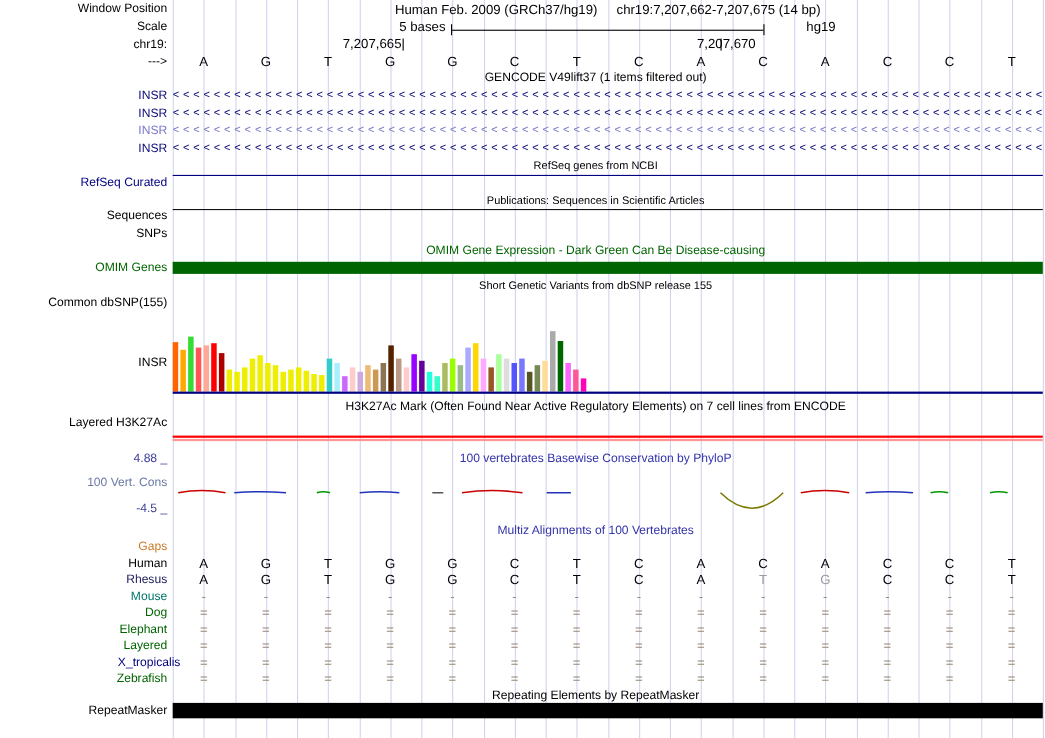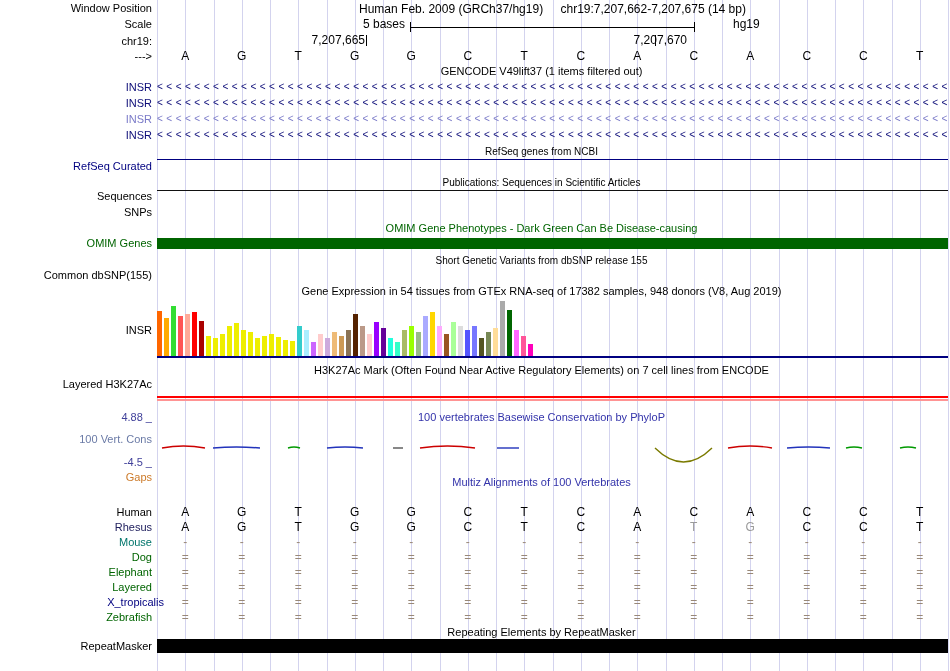--- a/index.html
+++ b/index.html
@@ -105,28 +105,27 @@
 
   <div class="center-title small-title" style="top:145px">RefSeq genes from NCBI</div>
   <div class="hline" style="top: 159px; height: 1px; background: rgb(0, 0, 128);"></div>
   <div class="left-label" style="top: 160px; color: rgb(0, 0, 128);">RefSeq Curated</div>
 
   <div class="center-title small-title" style="top:176px">Publications: Sequences in Scientific Articles</div>
   <div class="hline" style="top:190px;height:1px;background:#111"></div>
   <div class="left-label" style="top:190px">Sequences</div>
   <div class="left-label" style="top:206px">SNPs</div>
 
-  <div class="center-title" style="top: 222px; color: rgb(0, 100, 0);">OMIM Gene Phenotypes - Dark Green Can Be Disease-causing</div>
+  <div class="center-title" style="top: 222px; color: rgb(0, 100, 0);">OMIM Gene Expression - Dark Green Can Be Disease-causing</div>
   <div class="hline" style="top: 238px; height: 11px; background: rgb(0, 100, 0);"></div>
   <div class="left-label" style="top: 237px; color: rgb(0, 100, 0);">OMIM Genes</div>
 
   <div class="center-title small-title" style="top:254px">Short Genetic Variants from dbSNP release 155</div>
   <div class="left-label" style="top:269px">Common dbSNP(155)</div>
 
-  <div class="center-title" style="top:285px">Gene Expression in 54 tissues from GTEx RNA-seq of 17382 samples, 948 donors (V8, Aug 2019)</div>
   <div class="left-label" style="top:324px">INSR</div>
   <div id="gtex-bars">
       <div class="gtex-bar" style="height: 45px; background: rgb(255, 102, 0);"></div>
       <div class="gtex-bar" style="height: 38px; background: rgb(255, 170, 0);"></div>
       <div class="gtex-bar" style="height: 50px; background: rgb(51, 221, 51);"></div>
       <div class="gtex-bar" style="height: 40px; background: rgb(255, 85, 85);"></div>
       <div class="gtex-bar" style="height: 42px; background: rgb(255, 170, 153);"></div>
       <div class="gtex-bar" style="height: 44px; background: rgb(255, 0, 0);"></div>
       <div class="gtex-bar" style="height: 35px; background: rgb(170, 0, 0);"></div>
       <div class="gtex-bar" style="height: 20px; background: rgb(238, 238, 0);"></div>
@@ -210,21 +209,21 @@
   <div class="left-label" style="top:640px">RepeatMasker</div>
 
 <div class="left-label" style="top: 81px; color: rgb(12, 12, 120);">INSR</div>
     <div class="arrow-row" style="top: 81px; color: rgb(12, 12, 120);">&lt;&lt;&lt;&lt;&lt;&lt;&lt;&lt;&lt;&lt;&lt;&lt;&lt;&lt;&lt;&lt;&lt;&lt;&lt;&lt;&lt;&lt;&lt;&lt;&lt;&lt;&lt;&lt;&lt;&lt;&lt;&lt;&lt;&lt;&lt;&lt;&lt;&lt;&lt;&lt;&lt;&lt;&lt;&lt;&lt;&lt;&lt;&lt;&lt;&lt;&lt;&lt;&lt;&lt;&lt;&lt;&lt;&lt;&lt;&lt;&lt;&lt;&lt;&lt;&lt;&lt;&lt;&lt;&lt;&lt;&lt;&lt;&lt;&lt;&lt;&lt;&lt;&lt;&lt;&lt;&lt;&lt;&lt;&lt;&lt;&lt;&lt;&lt;&lt;&lt;&lt;&lt;&lt;&lt;&lt;&lt;&lt;&lt;&lt;&lt;&lt;&lt;&lt;&lt;&lt;&lt;&lt;&lt;&lt;&lt;&lt;&lt;&lt;&lt;&lt;&lt;&lt;&lt;&lt;&lt;&lt;&lt;&lt;&lt;&lt;&lt;&lt;&lt;&lt;&lt;&lt;&lt;&lt;&lt;&lt;&lt;&lt;&lt;&lt;&lt;&lt;&lt;&lt;&lt;&lt;&lt;&lt;&lt;&lt;&lt;</div>
     <div class="left-label" style="top: 97px; color: rgb(12, 12, 120);">INSR</div>
     <div class="arrow-row" style="top: 97px; color: rgb(12, 12, 120);">&lt;&lt;&lt;&lt;&lt;&lt;&lt;&lt;&lt;&lt;&lt;&lt;&lt;&lt;&lt;&lt;&lt;&lt;&lt;&lt;&lt;&lt;&lt;&lt;&lt;&lt;&lt;&lt;&lt;&lt;&lt;&lt;&lt;&lt;&lt;&lt;&lt;&lt;&lt;&lt;&lt;&lt;&lt;&lt;&lt;&lt;&lt;&lt;&lt;&lt;&lt;&lt;&lt;&lt;&lt;&lt;&lt;&lt;&lt;&lt;&lt;&lt;&lt;&lt;&lt;&lt;&lt;&lt;&lt;&lt;&lt;&lt;&lt;&lt;&lt;&lt;&lt;&lt;&lt;&lt;&lt;&lt;&lt;&lt;&lt;&lt;&lt;&lt;&lt;&lt;&lt;&lt;&lt;&lt;&lt;&lt;&lt;&lt;&lt;&lt;&lt;&lt;&lt;&lt;&lt;&lt;&lt;&lt;&lt;&lt;&lt;&lt;&lt;&lt;&lt;&lt;&lt;&lt;&lt;&lt;&lt;&lt;&lt;&lt;&lt;&lt;&lt;&lt;&lt;&lt;&lt;&lt;&lt;&lt;&lt;&lt;&lt;&lt;&lt;&lt;&lt;&lt;&lt;&lt;&lt;&lt;&lt;&lt;&lt;&lt;</div>
     <div class="left-label" style="top: 113px; color: rgb(122, 122, 200);">INSR</div>
     <div class="arrow-row" style="top: 113px; color: rgb(122, 122, 200);">&lt;&lt;&lt;&lt;&lt;&lt;&lt;&lt;&lt;&lt;&lt;&lt;&lt;&lt;&lt;&lt;&lt;&lt;&lt;&lt;&lt;&lt;&lt;&lt;&lt;&lt;&lt;&lt;&lt;&lt;&lt;&lt;&lt;&lt;&lt;&lt;&lt;&lt;&lt;&lt;&lt;&lt;&lt;&lt;&lt;&lt;&lt;&lt;&lt;&lt;&lt;&lt;&lt;&lt;&lt;&lt;&lt;&lt;&lt;&lt;&lt;&lt;&lt;&lt;&lt;&lt;&lt;&lt;&lt;&lt;&lt;&lt;&lt;&lt;&lt;&lt;&lt;&lt;&lt;&lt;&lt;&lt;&lt;&lt;&lt;&lt;&lt;&lt;&lt;&lt;&lt;&lt;&lt;&lt;&lt;&lt;&lt;&lt;&lt;&lt;&lt;&lt;&lt;&lt;&lt;&lt;&lt;&lt;&lt;&lt;&lt;&lt;&lt;&lt;&lt;&lt;&lt;&lt;&lt;&lt;&lt;&lt;&lt;&lt;&lt;&lt;&lt;&lt;&lt;&lt;&lt;&lt;&lt;&lt;&lt;&lt;&lt;&lt;&lt;&lt;&lt;&lt;&lt;&lt;&lt;&lt;&lt;&lt;&lt;&lt;</div>
     <div class="left-label" style="top: 129px; color: rgb(12, 12, 120);">INSR</div>
     <div class="arrow-row" style="top: 129px; color: rgb(12, 12, 120);">&lt;&lt;&lt;&lt;&lt;&lt;&lt;&lt;&lt;&lt;&lt;&lt;&lt;&lt;&lt;&lt;&lt;&lt;&lt;&lt;&lt;&lt;&lt;&lt;&lt;&lt;&lt;&lt;&lt;&lt;&lt;&lt;&lt;&lt;&lt;&lt;&lt;&lt;&lt;&lt;&lt;&lt;&lt;&lt;&lt;&lt;&lt;&lt;&lt;&lt;&lt;&lt;&lt;&lt;&lt;&lt;&lt;&lt;&lt;&lt;&lt;&lt;&lt;&lt;&lt;&lt;&lt;&lt;&lt;&lt;&lt;&lt;&lt;&lt;&lt;&lt;&lt;&lt;&lt;&lt;&lt;&lt;&lt;&lt;&lt;&lt;&lt;&lt;&lt;&lt;&lt;&lt;&lt;&lt;&lt;&lt;&lt;&lt;&lt;&lt;&lt;&lt;&lt;&lt;&lt;&lt;&lt;&lt;&lt;&lt;&lt;&lt;&lt;&lt;&lt;&lt;&lt;&lt;&lt;&lt;&lt;&lt;&lt;&lt;&lt;&lt;&lt;&lt;&lt;&lt;&lt;&lt;&lt;&lt;&lt;&lt;&lt;&lt;&lt;&lt;&lt;&lt;&lt;&lt;&lt;&lt;&lt;&lt;&lt;&lt;</div>
-    <div class="left-label" style="top: 471px; color: rgb(204, 122, 41);">Gaps</div>
+    <div class="left-label" style="top: 491px; color: rgb(204, 122, 41);">Gaps</div>
     <div class="seq-row" style="top: 491px;"></div>
     <div class="left-label" style="top: 506px; color: rgb(0, 0, 0);">Human</div>
     <div class="seq-row" style="top: 506px;">
       <span class="seq-cell" style="color: rgb(0, 0, 0);">A</span>
       <span class="seq-cell" style="color: rgb(0, 0, 0);">G</span>
       <span class="seq-cell" style="color: rgb(0, 0, 0);">T</span>
       <span class="seq-cell" style="color: rgb(0, 0, 0);">G</span>
       <span class="seq-cell" style="color: rgb(0, 0, 0);">G</span>
       <span class="seq-cell" style="color: rgb(0, 0, 0);">C</span>
       <span class="seq-cell" style="color: rgb(0, 0, 0);">T</span>

